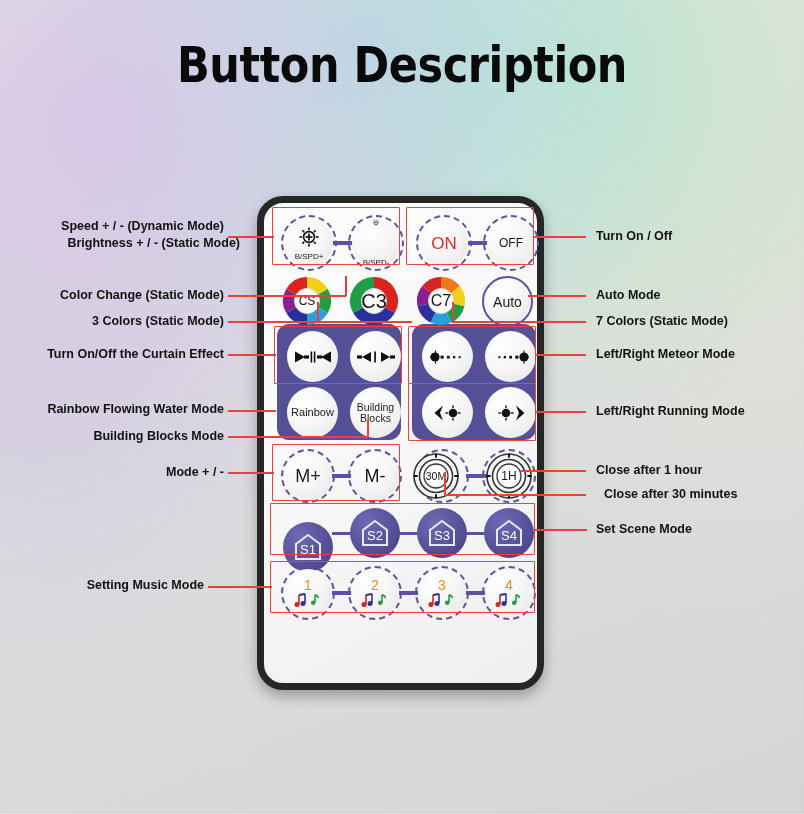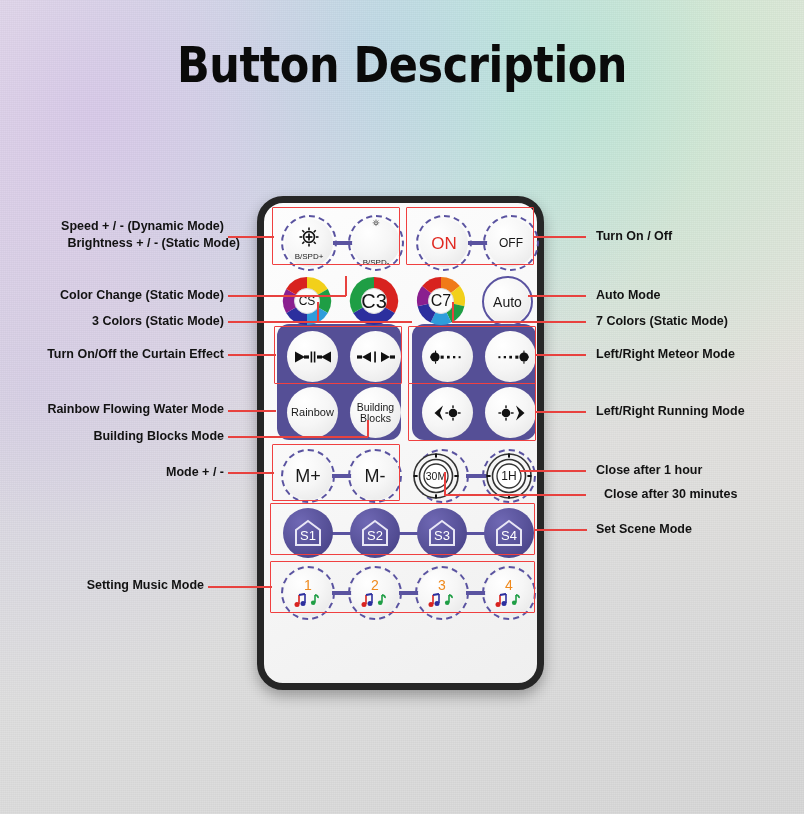--- a/index.html
+++ b/index.html
@@ -303,21 +303,21 @@
           <rect x="42.4" y="23" width="4" height="2"></rect>
         </g>
     </svg>
     <span style="position:absolute; font-size:12px;">1H</span>
   </div>
 
   <div class="connector" style="left:68px; top:329px; width:21px;"></div>
   <div class="connector" style="left:135px; top:329px; width:21px;"></div>
   <div class="connector" style="left:202px; top:329px; width:21px;"></div>
 
-  <div class="key" style="left:19px; top:305px; width:50px; height:50px; background:radial-gradient(circle at 34% 28%, #6f68b4 0%, #554f96 60%, #413b80 100%);">
+  <div class="key" style="left:19px; top:319px; width:50px; height:50px; background:radial-gradient(circle at 34% 28%, #6f68b4 0%, #554f96 60%, #413b80 100%);">
     <svg width="30" height="30" viewBox="0 0 30 30" style="position:absolute;">
       <path d="M15,3 L27,12 L27,27 L3,27 L3,12 Z" fill="none" stroke="#e8e6f5" stroke-width="2"></path>
     </svg>
     <span style="position:absolute; font-size:13px; color:#fff; margin-top:4px;">S1</span>
   </div>
   <div class="key" style="left:86px; top:305px; width:50px; height:50px; background:radial-gradient(circle at 34% 28%, #6f68b4 0%, #554f96 60%, #413b80 100%);">
     <svg width="30" height="30" viewBox="0 0 30 30" style="position:absolute;">
       <path d="M15,3 L27,12 L27,27 L3,27 L3,12 Z" fill="none" stroke="#e8e6f5" stroke-width="2"></path>
     </svg>
     <span style="position:absolute; font-size:13px; color:#fff; margin-top:4px;">S2</span>

